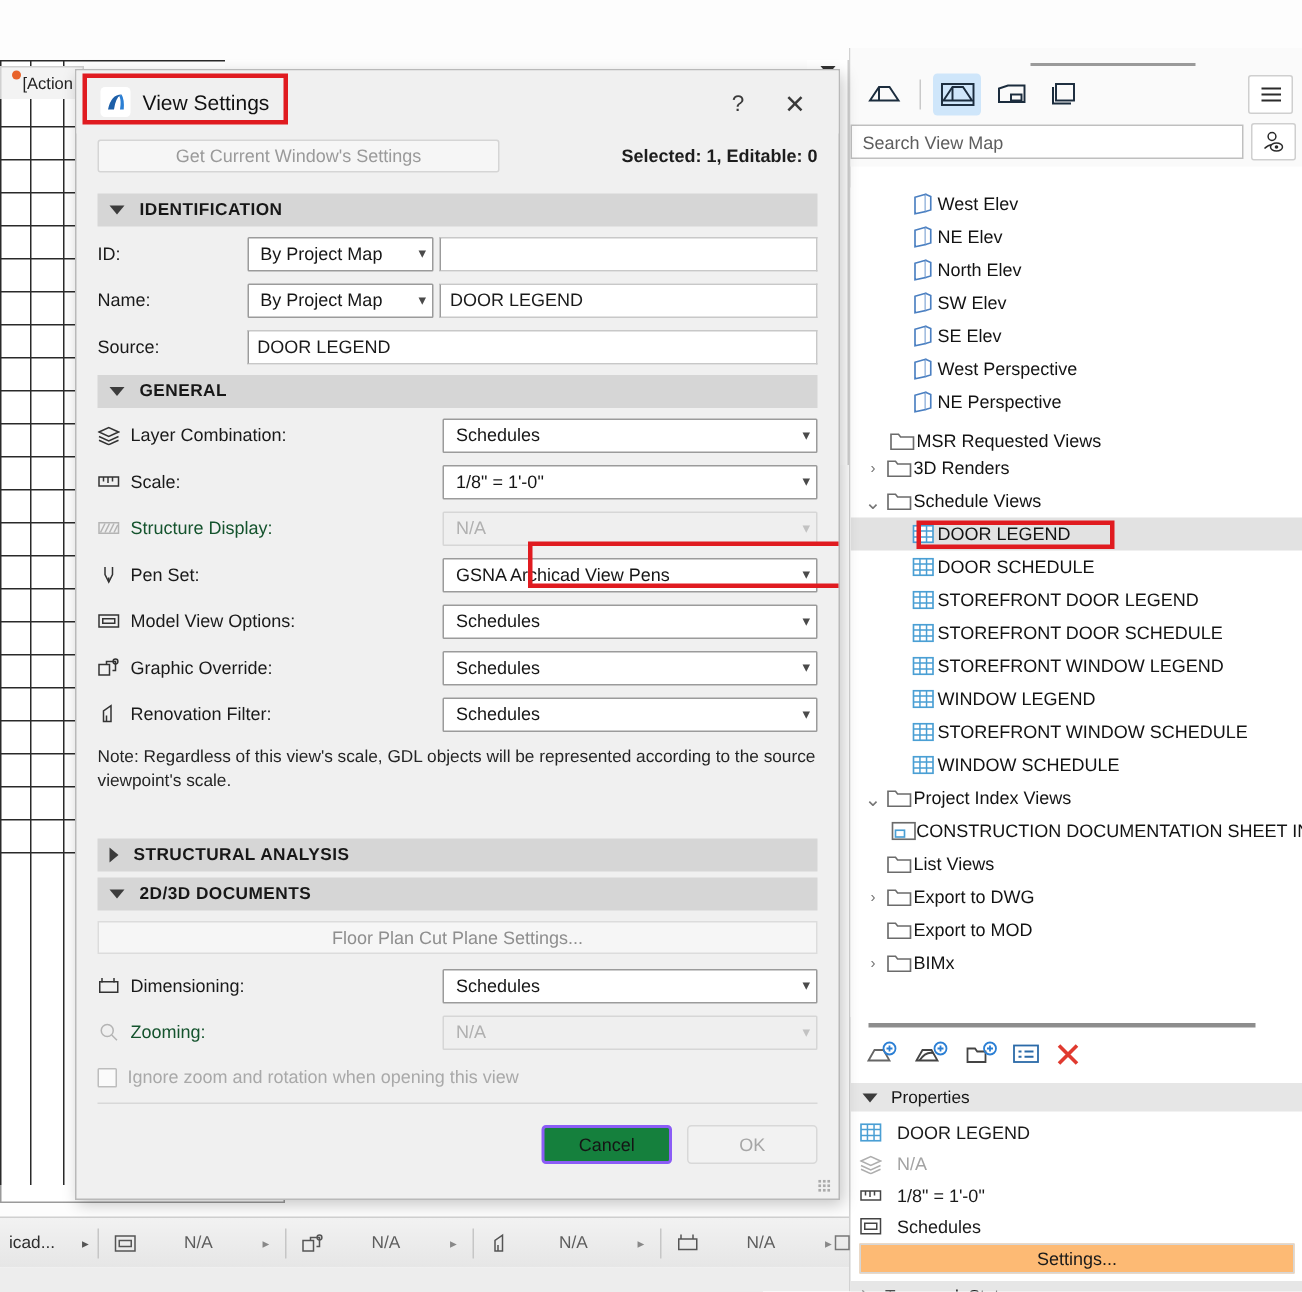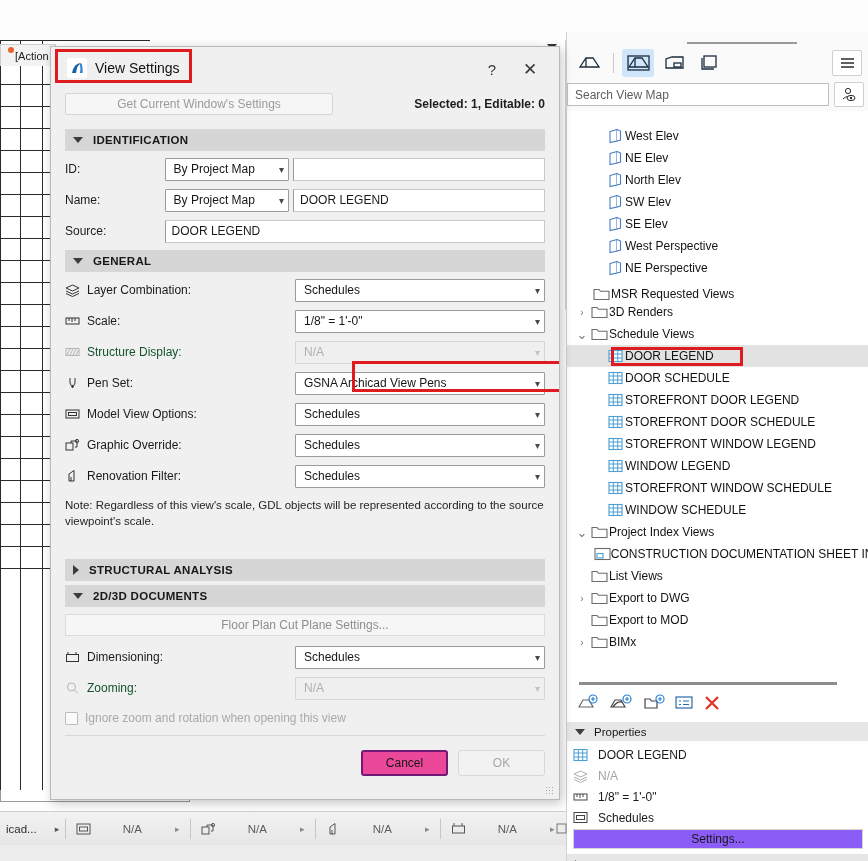--- a/index.html
+++ b/index.html
@@ -160,21 +160,21 @@
   .dlg-foot{
     position:absolute; left:0; right:0; bottom:0; height:70px;
   }
   .foot-sep{ position:absolute; left:14px; right:14px; top:6px; height:1px; background:#d8d8d8;}
   .btnrow{ position:absolute; right:14px; top:21px; display:flex; gap:10px;}
   .btn{
     width:87px;height:26px;border-radius:3px;font-size:12px;
     display:flex;align-items:center;justify-content:center;
     background:#f3f3f3;border:1px solid #c2c2c2;color:#151515;
   }
-  .btn.primary{ border:2px solid #701a75; background:#ec4899; }
+  .btn.primary{ border:2px solid #8b5cf6; background:#15803d; }
   .btn.disabled{ color:#a6a6a6; border-color:#d8d8d8; background:#f2f2f2;}
   .grip{ position:absolute; right:5px; bottom:4px; width:9px;height:9px;
     background-image: radial-gradient(#aaa 1px, transparent 1px);
     background-size:3px 3px;}
 
   
   .rpanel{
     position:absolute; left:566px; top:32px; width:302px; height:829px;
     background:#ffffff; border-left:1px solid #d2d2d2;
   }
@@ -214,21 +214,21 @@
   .prop-hd{
     position:absolute; left:0; top:690px; width:302px; height:19px;
     background:#e6e6e6; display:flex; align-items:center; gap:9px; padding-left:8px;
     font-size:11.5px; color:#171717;
   }
   .prop-list{ position:absolute; left:0; top:712px; width:302px; }
   .prow{ display:flex; align-items:center; gap:7px; height:21px; padding-left:6px; font-size:12px;}
   .prow.dim{ color:#a3a3a3; }
   .settings-btn{
     position:absolute; left:6px; top:797px; width:290px; height:20px;
-    background:#8b5cf6; border:1px solid #d6d6d6; font-size:12px;
+    background:#fdba74; border:1px solid #d6d6d6; font-size:12px;
     display:flex;align-items:center;justify-content:center;
   }
   .tw-hd{
     position:absolute; left:0; top:822px; width:302px; height:21px;
     background:#e6e6e6; display:flex; align-items:center; gap:9px; padding-left:8px;
     font-size:11.5px; color:#171717;
   }
 
   
   .statusbar{

